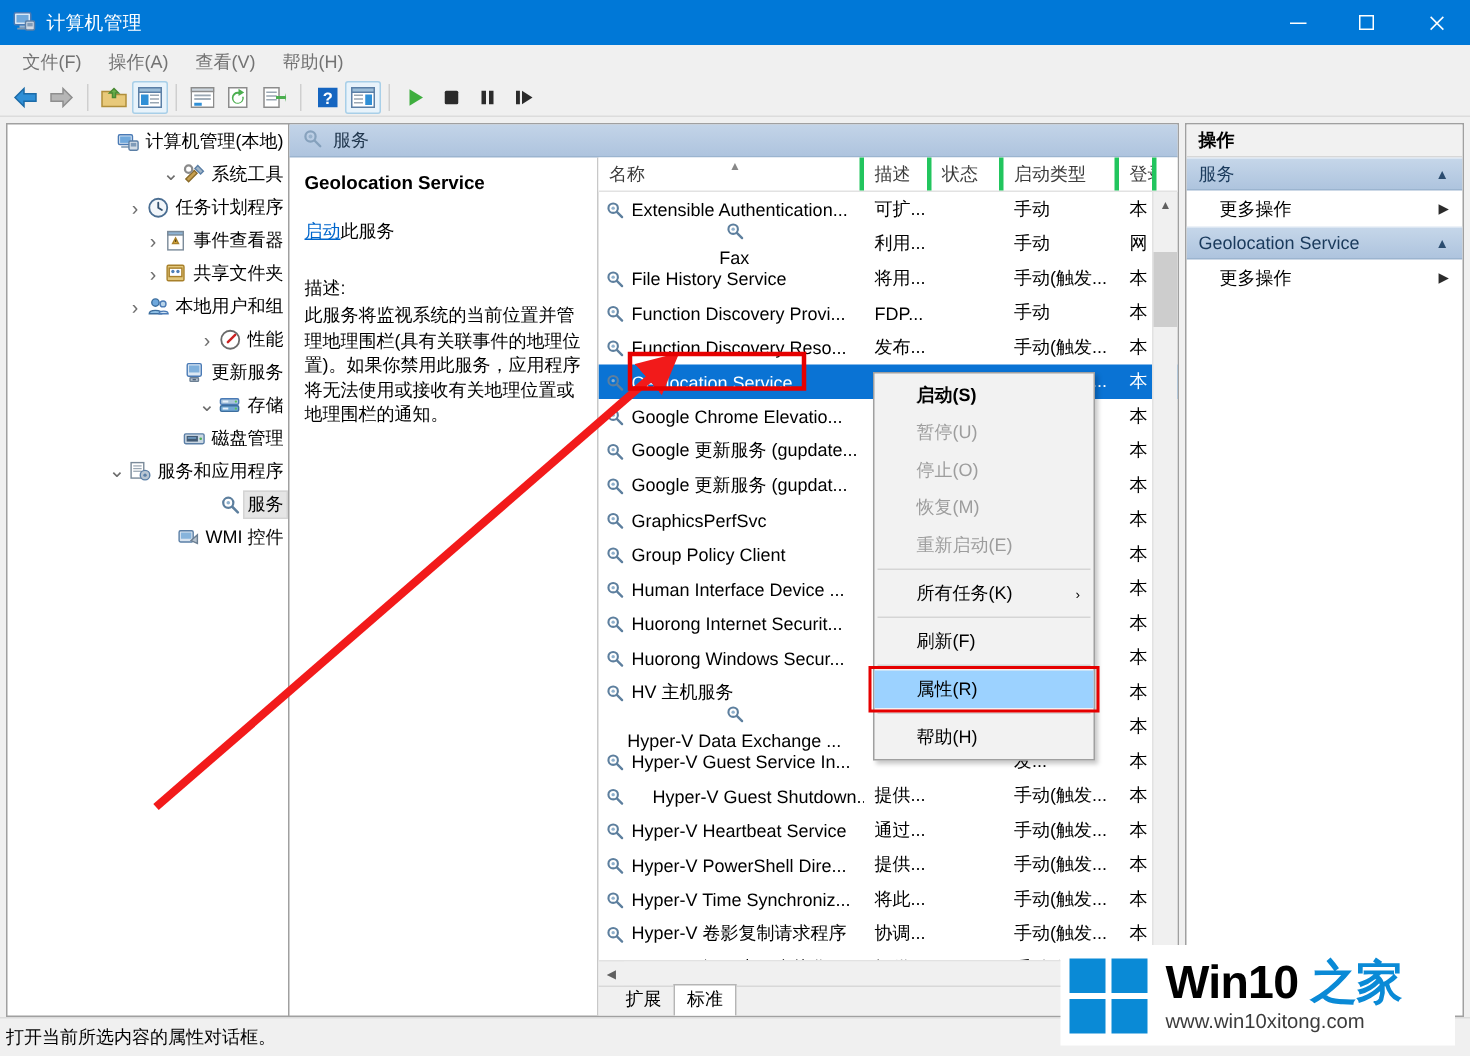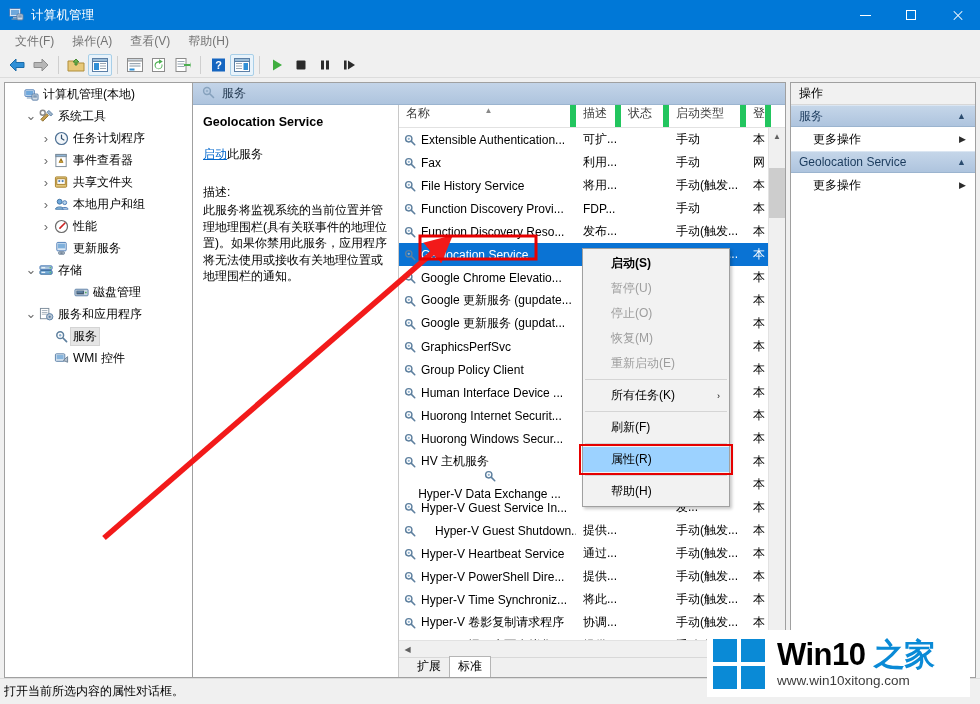--- a/index.html
+++ b/index.html
@@ -44,21 +44,21 @@
   .tsep { width:1px; height:18px; background:#cfcfcf; margin:0 5px; }
 
   
   .main { position:absolute; left:0; top:78px; right:0; bottom:26px; display:flex; background:#f0f0f0; }
 
   
   .treepane {
     width:188px; background:#fff; border:1px solid #a0a0a0; border-right:none;
     margin:4px 0 0 4px; overflow:hidden; position:relative;
   }
-  .tnode { display:flex; align-items:center; height:22px; padding-left:4px; white-space:nowrap; font-size:12px; }
+  .tnode { display:flex; align-items:center; height:22px; padding-left:4px; white-space:nowrap; font-size:12px;justify-content:flex-end; }
   .tnode .exp { width:14px; text-align:center; color:#6d6d6d; font-size:9px; flex:none; }
   .tnode .tico { width:17px; flex:none; display:flex; align-items:center; justify-content:center; }
   .tnode .tlabel { padding:1px 3px; }
   .tnode.sel .tlabel { background:#e5e5e5; border:1px solid #d4d4d4; padding:0 2px; }
 
   
   .center {
     flex:1; margin:4px 0 0 0; background:#fff;
     border:1px solid #a0a0a0; display:flex; flex-direction:column; min-width:0; position:relative;
   }
@@ -75,22 +75,22 @@
   .desc-title { font-weight:bold; font-size:12.5px; color:#000; margin-bottom:17px; }
   .desc-link { font-size:12px; margin-bottom:21px; }
   .desc-link a { color:#0066cc; text-decoration:underline; cursor:pointer; }
   .desc-lbl { font-size:12px; margin-bottom:1px; }
   .desc-body { font-size:12px; line-height:16.5px; }
 
   
   .listwrap { flex:1; display:flex; flex-direction:column; min-width:0; position:relative; }
   .lhead { display:flex; height:23px; background:#fff; border-bottom:1px solid #e2e2e2; flex:none; position:relative; }
   .lh {
-    border-right:6px solid #22c55e; font-size:12px; color:#3c3c3c;
-    display:flex; padding-left:7px; position:relative; white-space:nowrap; overflow:hidden;
+    border-right:3px solid #22c55e; font-size:12px; color:#3c3c3c;
+    display:flex; align-items:center; padding-left:7px; position:relative; white-space:nowrap; overflow:hidden;
   }
   .lh .sortarrow { position:absolute; left:50%; top:1px; font-size:8px; color:#888; }
   .rowsarea { flex:1; overflow:hidden; position:relative; }
   .row { display:flex; height:23px; align-items:center; white-space:nowrap; font-size:12px; }
   .row.sel { background:#0a73d4; color:#fff; }
   .cell { padding-left:7px; overflow:hidden; white-space:nowrap; flex:none; }
   .cell.name { display:flex; align-items:center; padding-left:4px; gap:4px; }
 
   
   .vsb { position:absolute; right:0; top:0; bottom:0; width:17px; background:#f0f0f0; border-left:1px solid #e2e2e2; }
@@ -100,21 +100,21 @@
   .hsb .lf, .hsb .rt { width:17px; text-align:center; font-size:8px; color:#606060; }
   .hsb .htrack { flex:1; height:17px; background:#f0f0f0; }
 
   
   .tabsbar { height:20px; display:flex; align-items:flex-end; padding-left:10px; flex:none; background:#f0f0f0; border-top:1px solid #d8d8d8;}
   .tabitem { font-size:12px; padding:1px 8px 2px 8px; position:relative; color:#000; }
   .tabitem.active { background:#fff; border:1px solid #b5b5b5; border-bottom:none; }
 
   
   .actions { width:186px; flex:none; margin:4px 4px 0 4px; border:1px solid #a0a0a0; background:#fff; overflow:hidden; }
-  .ac-title { height:22px; display:flex; align-items:center; padding-left:8px; font-weight:normal; font-size:12px; background:#f1f1f1; border-bottom:1px solid #d7d7d7;}
+  .ac-title { height:22px; display:flex; align-items:center; padding-left:8px; font-weight:bold; font-size:12px; background:#f1f1f1; border-bottom:1px solid #d7d7d7;}
   .ac-group {
     height:22px; display:flex; align-items:center; justify-content:space-between;
     padding:0 9px 0 8px; font-size:12px; color:#1a3a5c;
     background:linear-gradient(#c5d6e9,#aec4de); border-bottom:1px solid #9bb4cf; border-top:1px solid #dbe6f2;
   }
   .ac-item { height:24px; display:flex; align-items:center; justify-content:space-between; padding:0 9px 0 22px; font-size:12px; }
   .caret-up { font-size:9px; color:#2b4c6f; }
   .caret-rt { font-size:9px; color:#2b2b2b; }
 
   
@@ -501,21 +501,21 @@
                       </svg>
                     </span>
                     <span>Extensible Authentication...</span>
                   </div>
                   <div class="cell" style="width: 45px;">可扩...</div>
                   <div class="cell" style="width: 48px;"></div>
                   <div class="cell" style="width: 77px;">手动</div>
                   <div class="cell" style="width: 25px;">本</div>
                 </div>
                 <div class="row">
-                  <div class="cell name" style="width: 177px;">
+                  <div class="cell name" style="width: 177px; flex-direction: column;">
                     <span style="display: flex;">
                       <svg width="14" height="14" viewBox="0 0 16 16">
                         <circle cx="6.6" cy="6.6" r="3.6" fill="none" stroke="#5d7f9e" stroke-width="1.6"></circle>
                         <circle cx="6.6" cy="6.6" r="1.3" fill="#8fb0cc"></circle>
                         <path d="M9.6 9.6 L13.4 13.4" stroke="#5d7f9e" stroke-width="1.8" stroke-linecap="round"></path>
                       </svg>
                     </span>
                     <span>Fax</span>
                   </div>
                   <div class="cell" style="width: 45px;">利用...</div>

